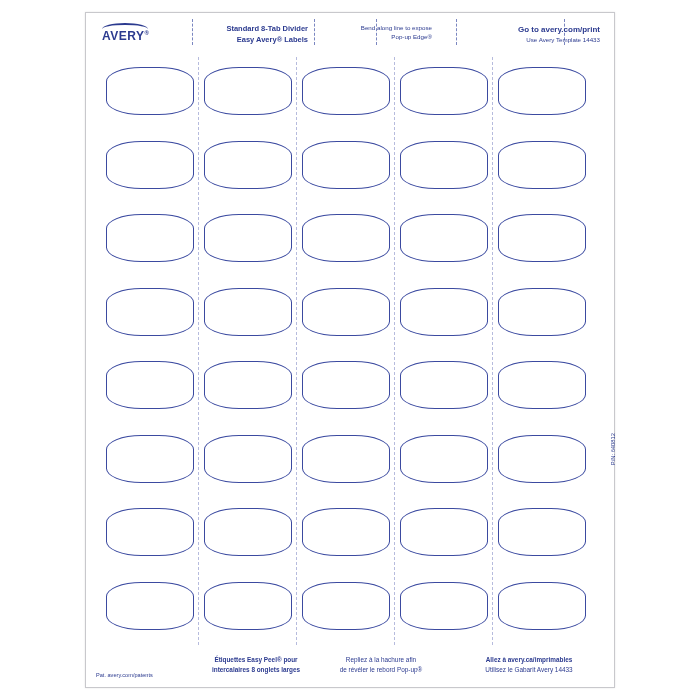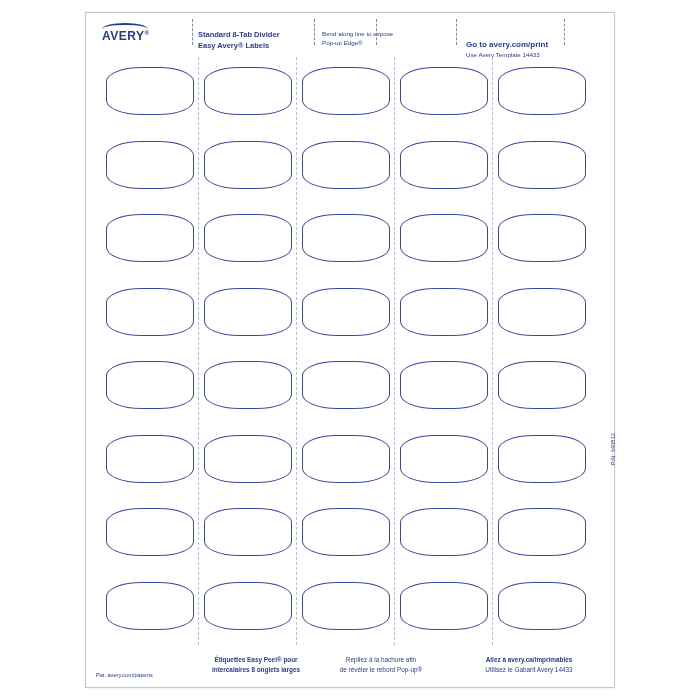--- a/index.html
+++ b/index.html
@@ -56,32 +56,32 @@
     border-top: 2px solid #2b3a8f;
     border-radius: 50%/100% 100% 0 0;
     margin-bottom: 1px;
   }
   .avery-logo .reg {
     font-size: 6px;
     vertical-align: super;
   }
   .hdr-block {
     position: absolute;
-    top: 17px;
+    top: 11px;
     color: #2b3a8f;
     font-size: 7px;
     line-height: 1.45;
-    text-align: left;
+    text-align: right;
   }
   .hdr-block .big { font-size: 7.5px; font-weight: bold; }
   .hdr-block .sub { font-size: 6.2px; }
   .hdr-1 { left: 112px; width: 110px; }
   .hdr-2 { left: 236px; width: 110px; }
   .hdr-3 { left: 380px; width: 134px; }
-  .hdr-3 .big { font-size: 8px; margin-top: 9px; }
+  .hdr-3 .big { font-size: 8px; }
 
   
   .vdash {
     position: absolute;
     top: 6px;
     height: 26px;
     border-left: 1px dashed #7a86c0;
   }
 
   

